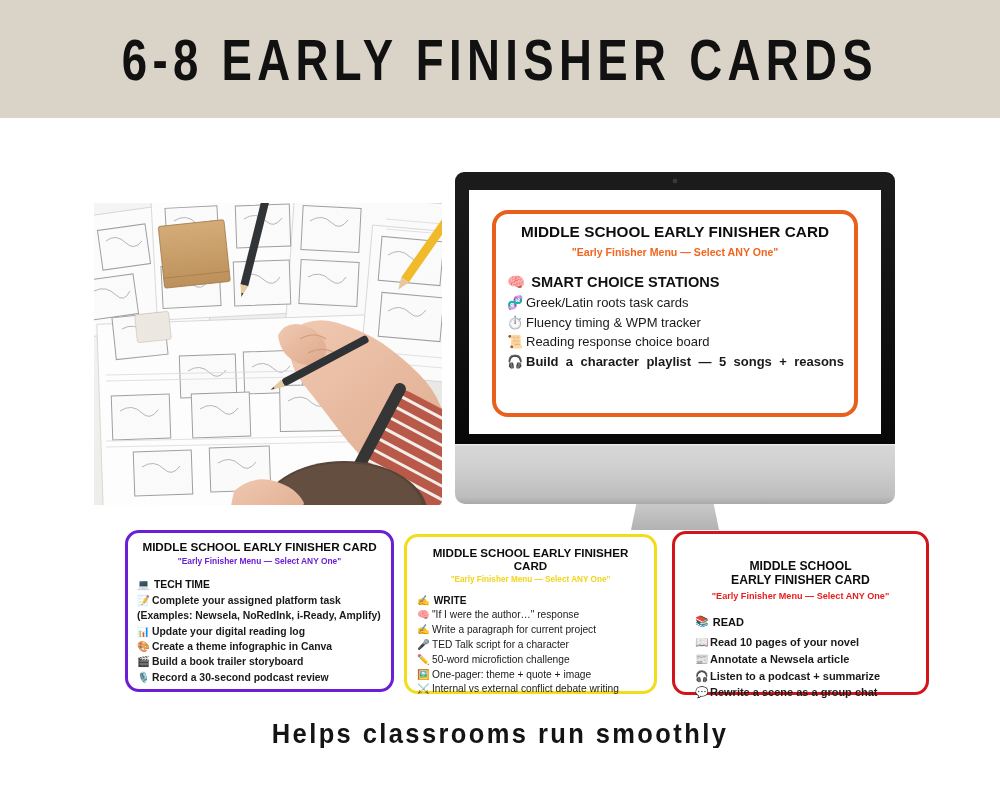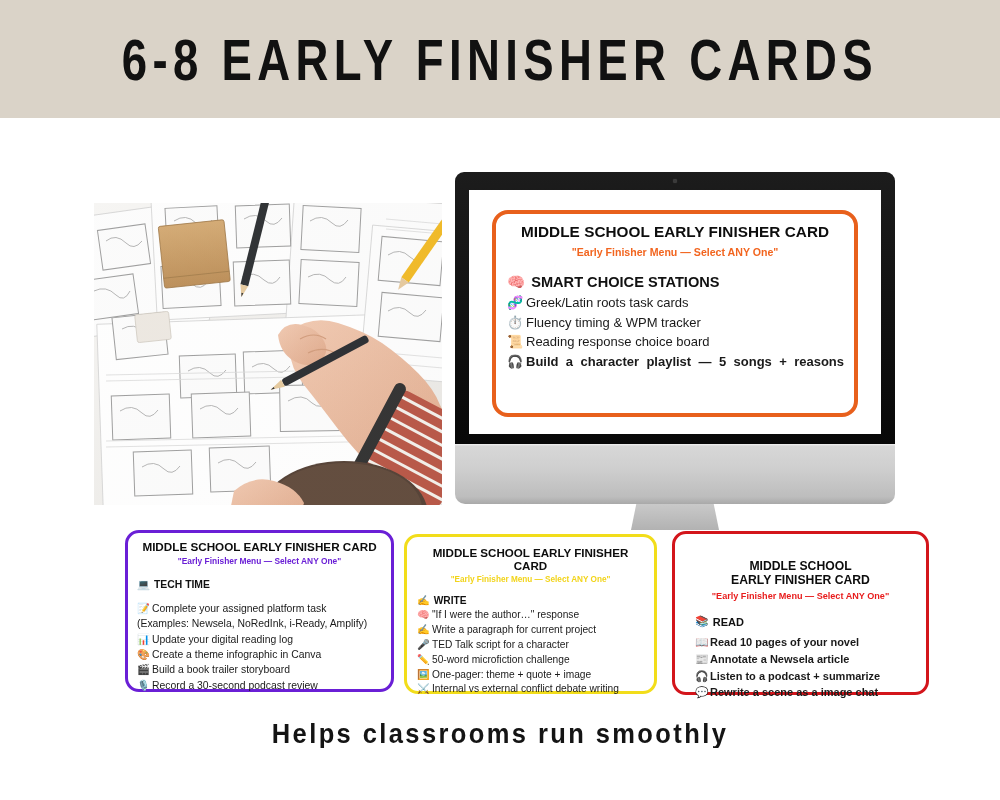--- a/index.html
+++ b/index.html
@@ -116,21 +116,21 @@
 
   
   #card-tech {
     left: 125px; top: 530px; width: 269px; height: 162px;
     border: 3.5px solid #6a1fd6;
     padding: 7px 9px 0 9px;
   }
   #card-tech .b-title { font-size: 11.7px; }
   #card-tech .b-sub { font-size: 8.4px; color: #6a1fd6; }
   #card-tech .b-sec { font-size: 10.4px; margin-top: 12px; }
-  #card-tech ul { margin-top: 10px; }
+  #card-tech ul { margin-top: 2px; font-weight: bold; }
   #card-tech ul li { font-size: 10.4px; line-height: 1.47; }
 
   
   #card-write {
     left: 404px; top: 534px; width: 253px; height: 160px;
     border: 3.5px solid #f2dd1a;
     padding: 9px 10px 0 10px;
   }
   #card-write .b-title { font-size: 11.6px; }
   #card-write .b-sub { font-size: 8.2px; color: #f2d41a; }
@@ -381,21 +381,21 @@
     <div class="b-title">EARLY FINISHER CARD</div>
     <div class="b-sub">"Early Finisher Menu — Select ANY One"</div>
     <div class="b-sec">
       <span>📚</span>
       <span>READ</span>
     </div>
     <ul>
       <li><span class="em">📖</span><span>Read 10 pages of your novel</span></li>
       <li><span class="em">📰</span><span>Annotate a Newsela article</span></li>
       <li><span class="em">🎧</span><span>Listen to a podcast + summarize</span></li>
-      <li><span class="em">💬</span><span>Rewrite a scene as a image chat</span></li>
+      <li><span class="em">💬</span><span>Rewrite a scene as a group chat</span></li>
     </ul>
   </div>
 
   <div class="footer">
     <div class="footer-text">Helps classrooms run smoothly</div>
   </div>
 
 </div>
 
 </body></html>

